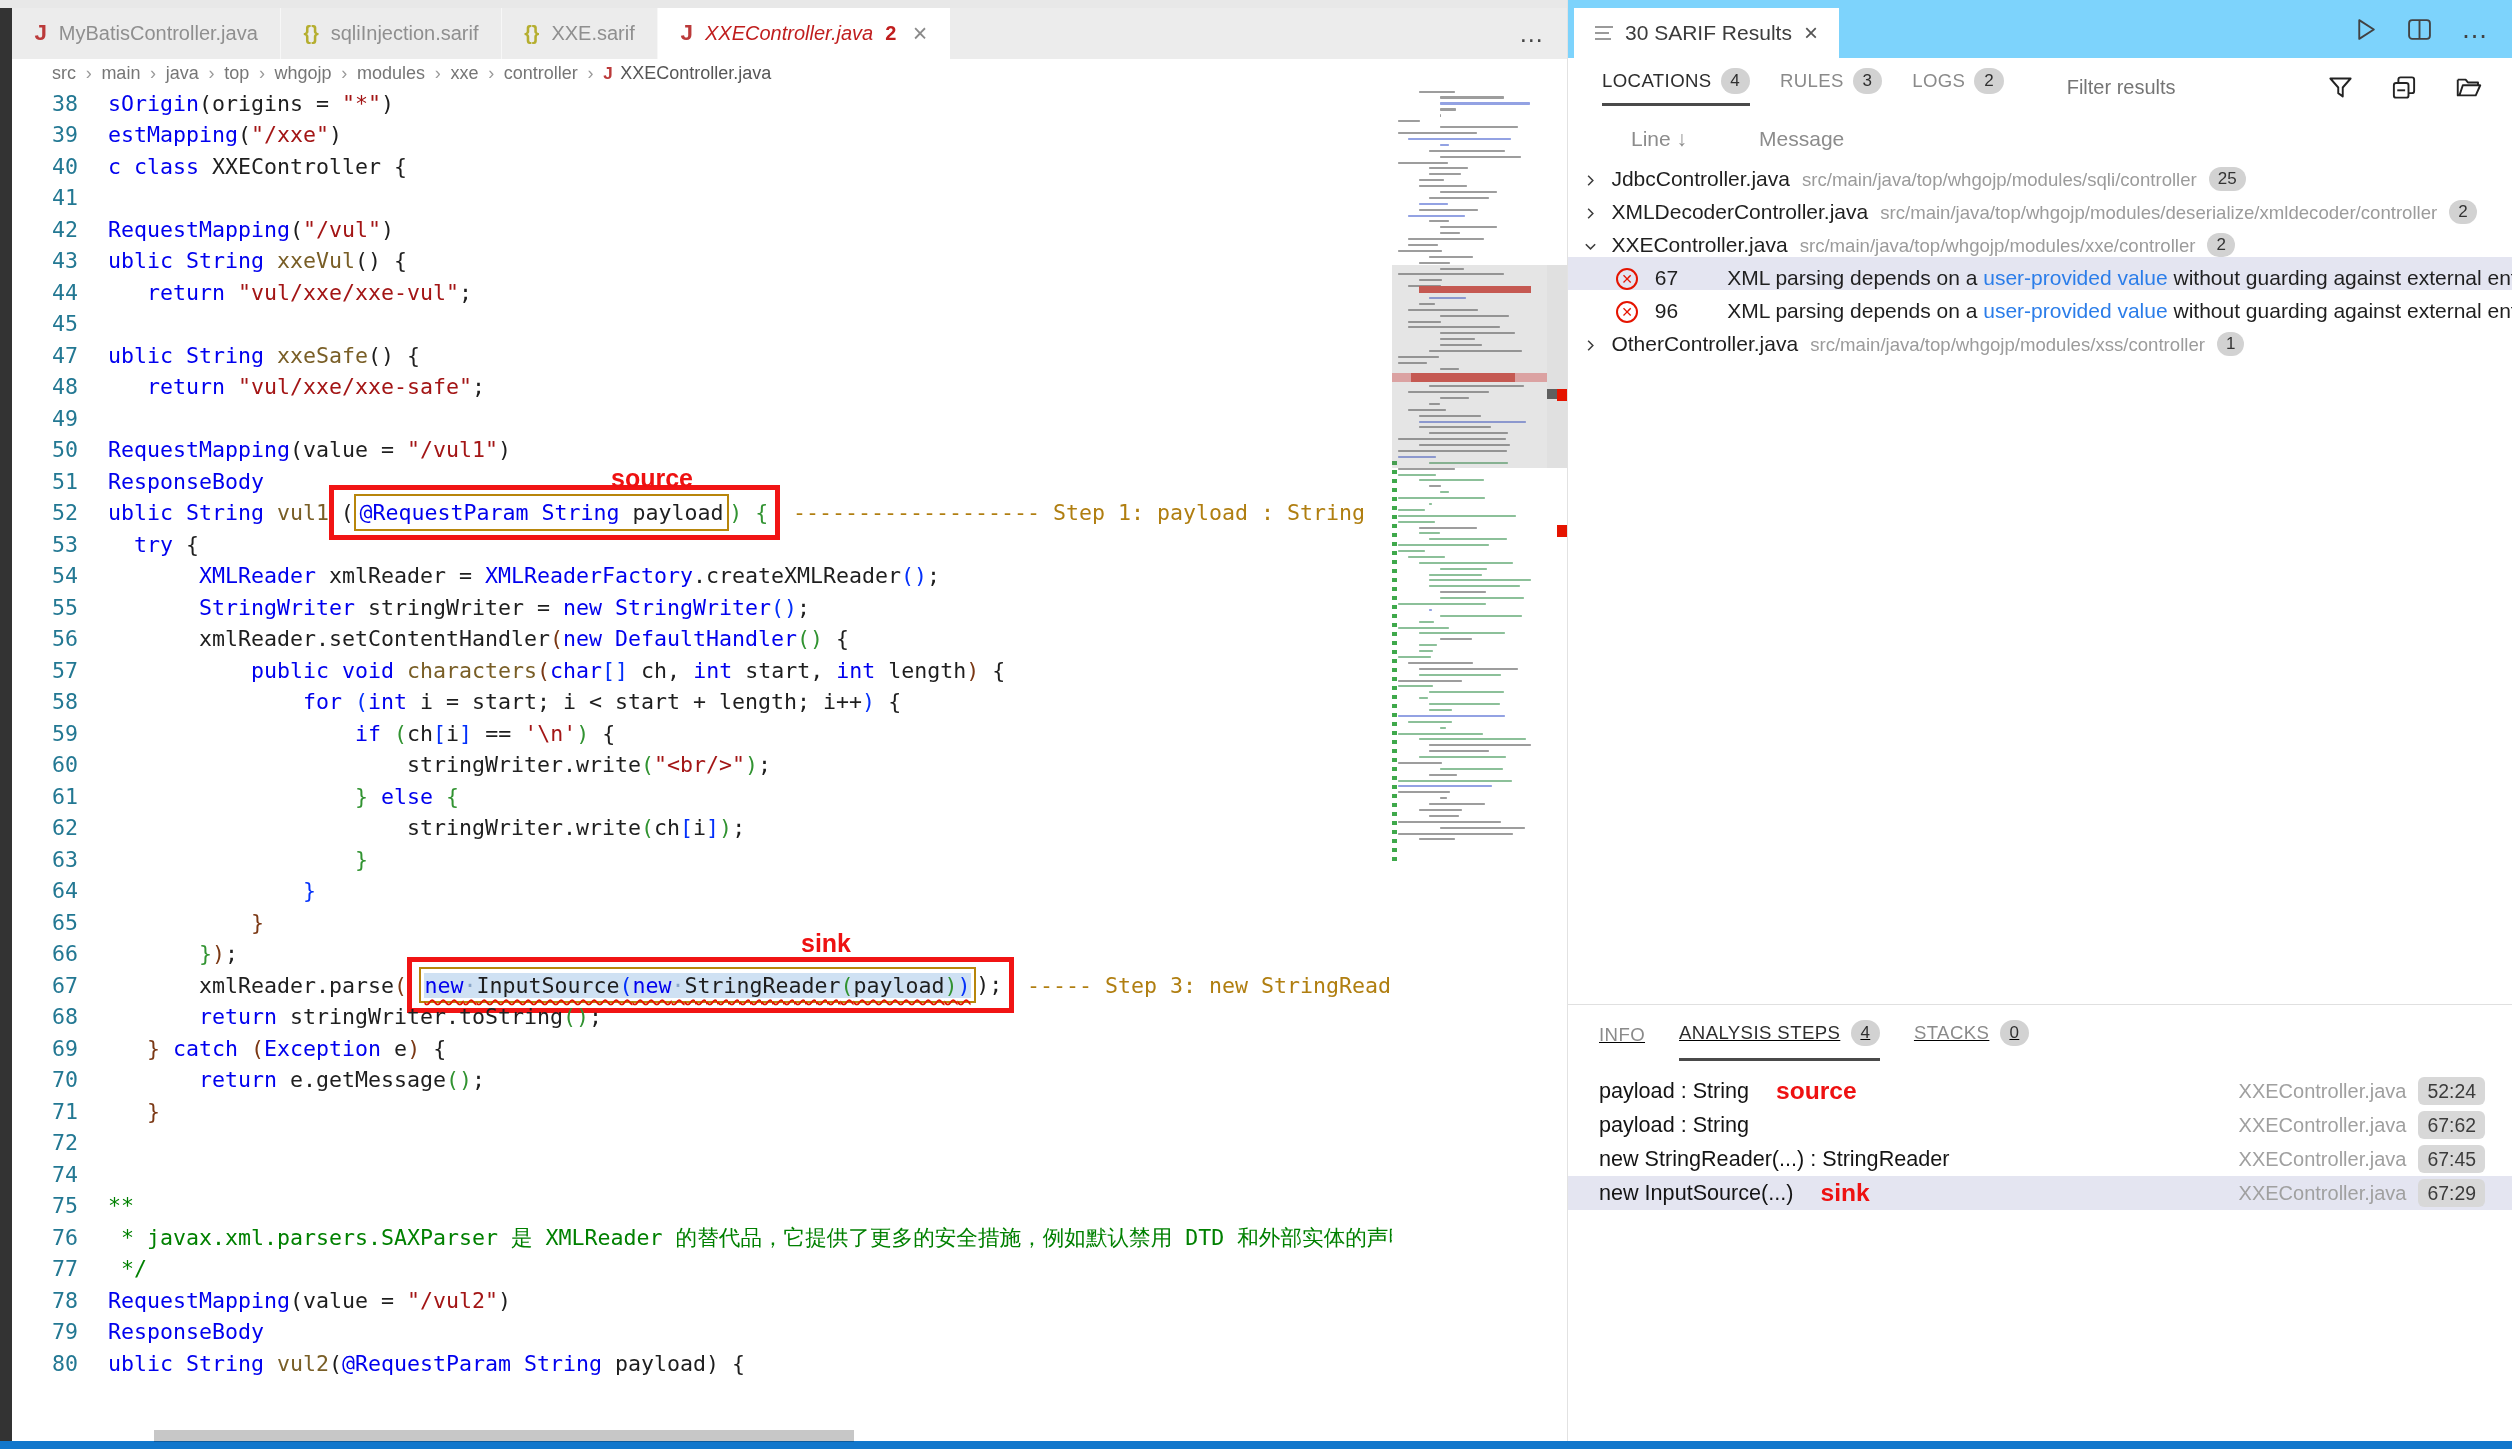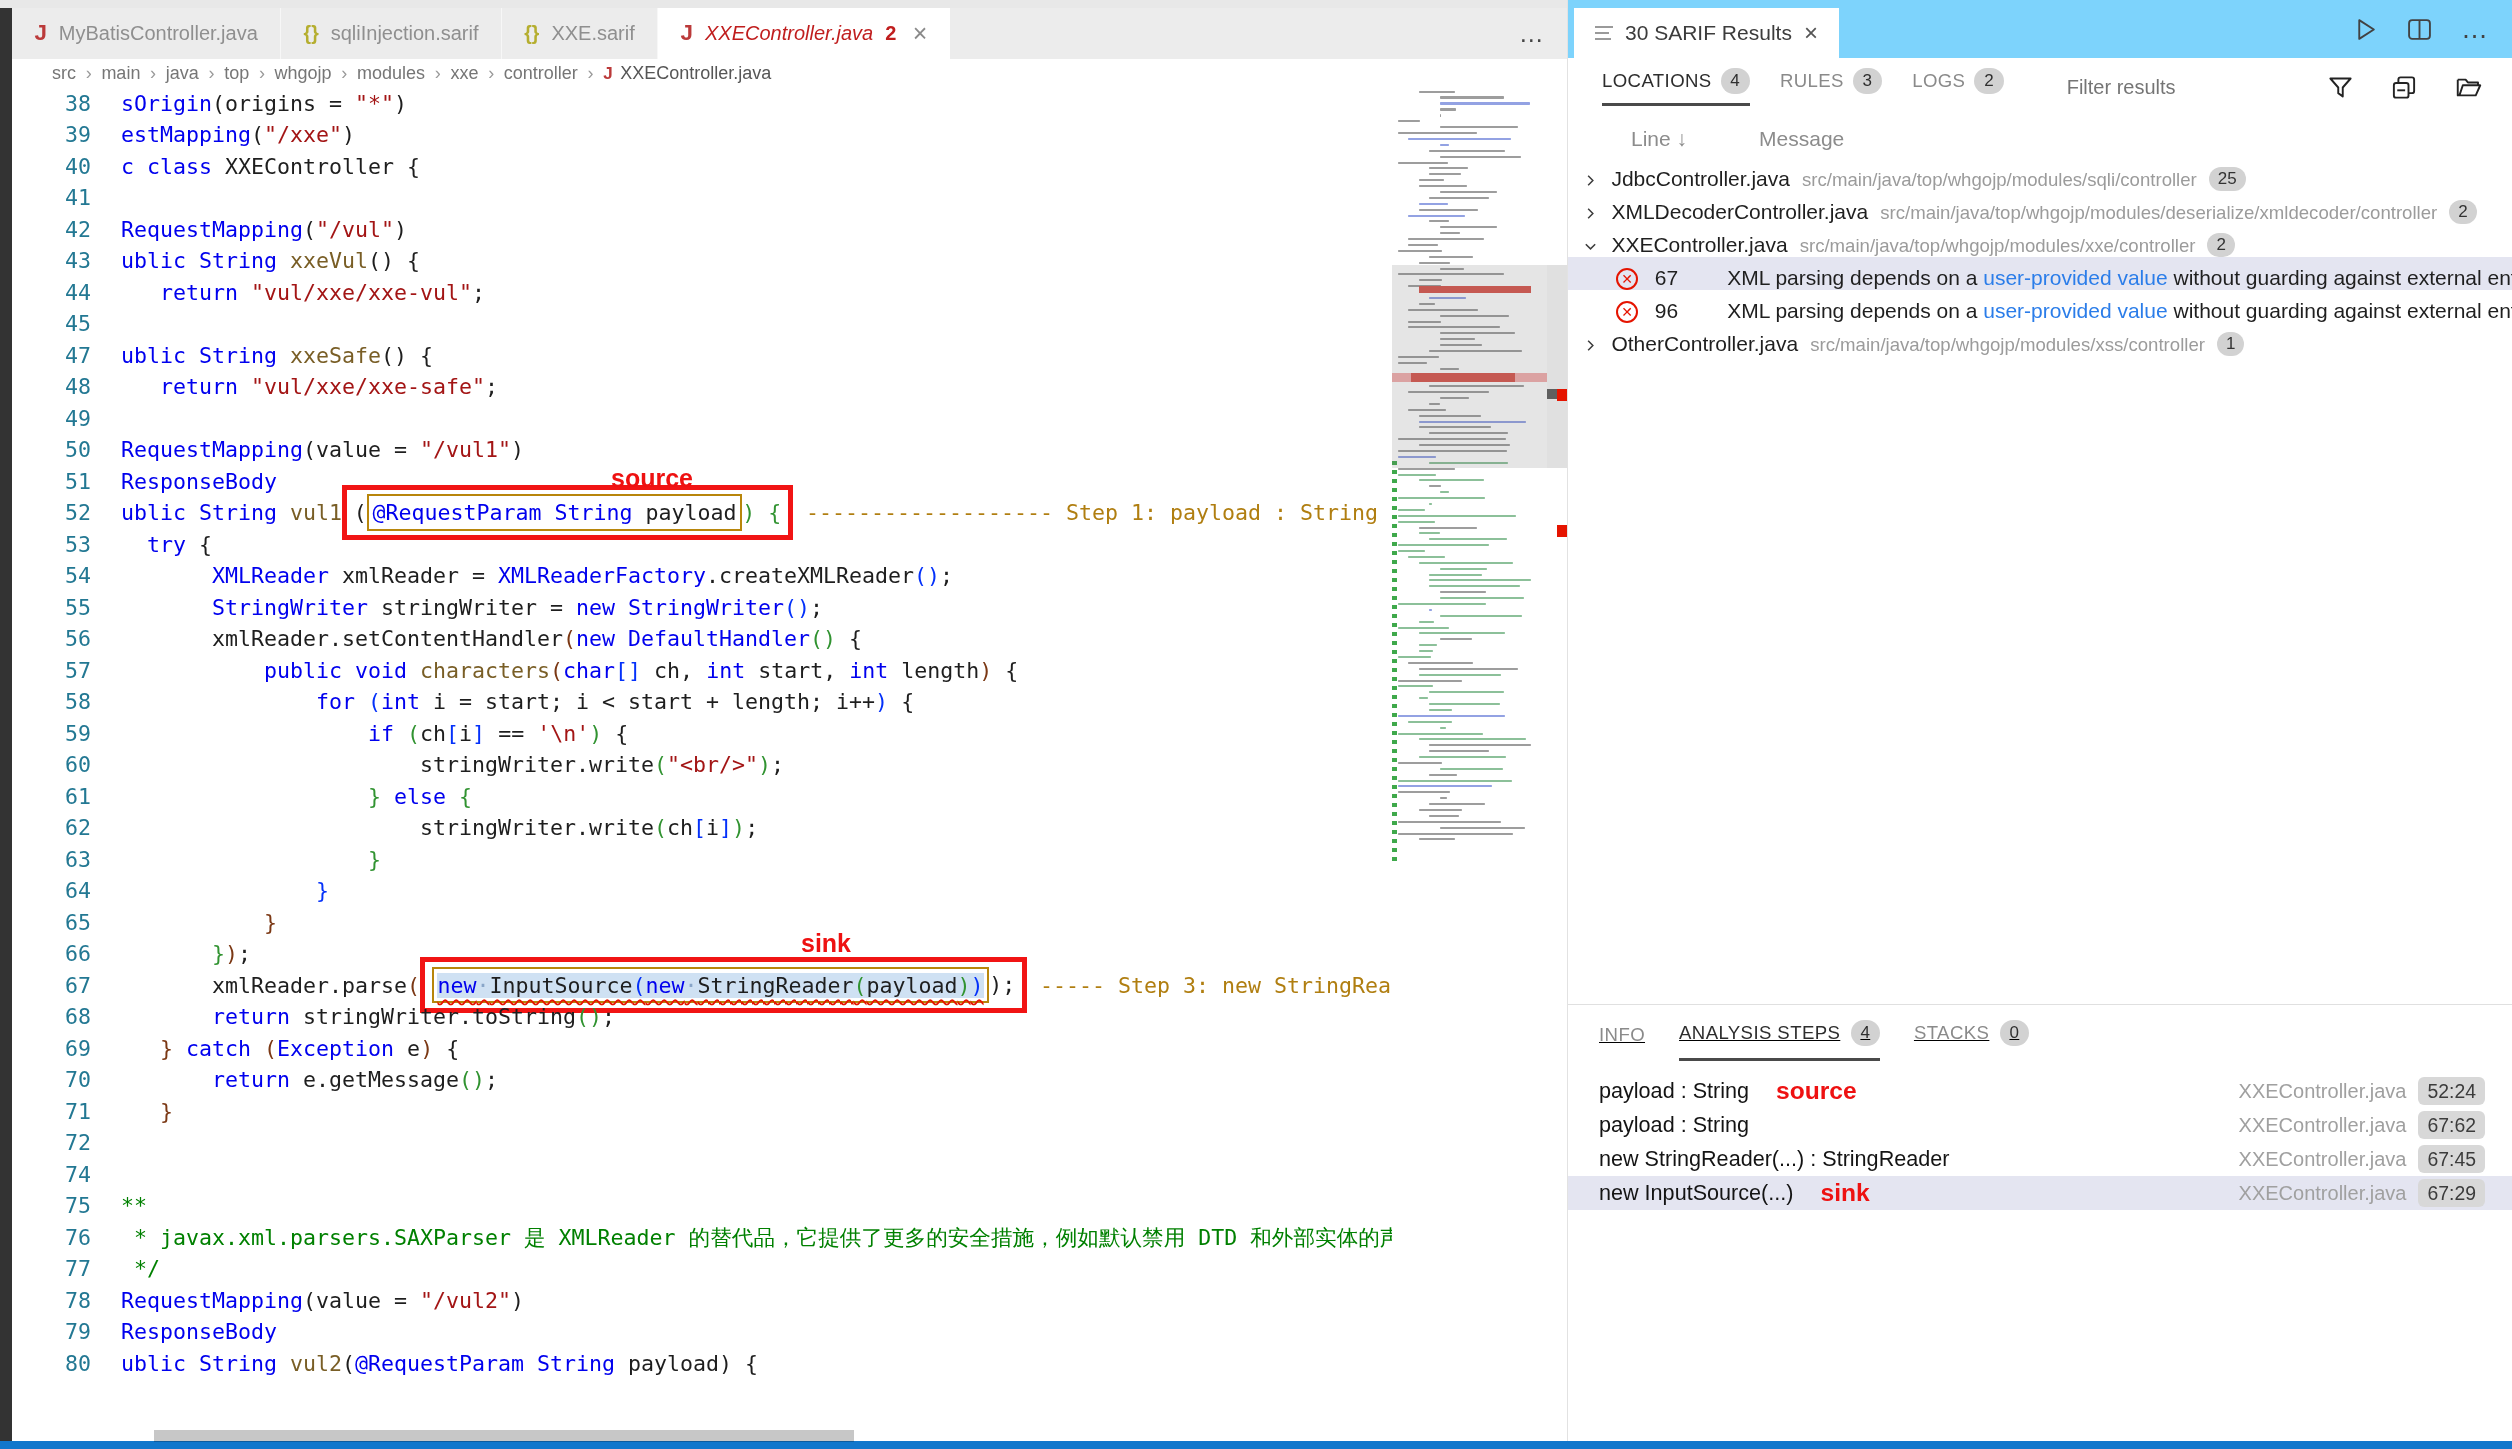--- a/index.html
+++ b/index.html
@@ -28,21 +28,21 @@
   #breadcrumb { position:absolute; left:0; top:51px; width:100%; height:30px; background:#fff;
     display:flex; align-items:center; padding-left:40px; font-size:18px; color:#767676; }
   .bc-item { cursor:pointer; }
   .bc-sep { margin:0 9.7px; color:#9a9a9a; }
   .bc-java { font-weight:bold; color:#bb3a3a; font-size:17px; margin-right:7.5px; }
   .bc-file { color:#565656; }
 
   
   #code { position:absolute; left:0; top:80px; width:1380px; height:1353px; overflow:hidden;
     font-family:"DejaVu Sans Mono","DejaVu Sans",monospace; font-size:21.6px; }
-  .cl { height:31.5px; line-height:31.5px; display:flex; white-space:pre;margin-left:13px; }
+  .cl { height:31.5px; line-height:31.5px; display:flex; white-space:pre; }
   .ln { width:66px; flex:none; text-align:right; color:#237893; }
   .lt { margin-left:30px; white-space:pre; }
   .tk-d { color:#1e1e1e; } .tk-k { color:#0000EE; } .tk-m { color:#795E26; }
   .tk-s { color:#A31515; } .tk-c { color:#008000; }
   .tk-gb { color:#319331; } .tk-bb { color:#0431FA; } .tk-ob { color:#7B3814; }
   .tk-ws { color:#88a5c8; }
   .box-red { border:5.2px solid #f11414; padding:10.4px 6.7px; }
   .box-gold { border:2.2px solid #B8860B; padding:3.7px 3.7px; }
   .box-sel { background:#cfe1f3; text-decoration:underline; text-decoration-style:wavy;
     text-decoration-color:#e51400; text-decoration-thickness:2.2px; text-underline-offset:6px; }

